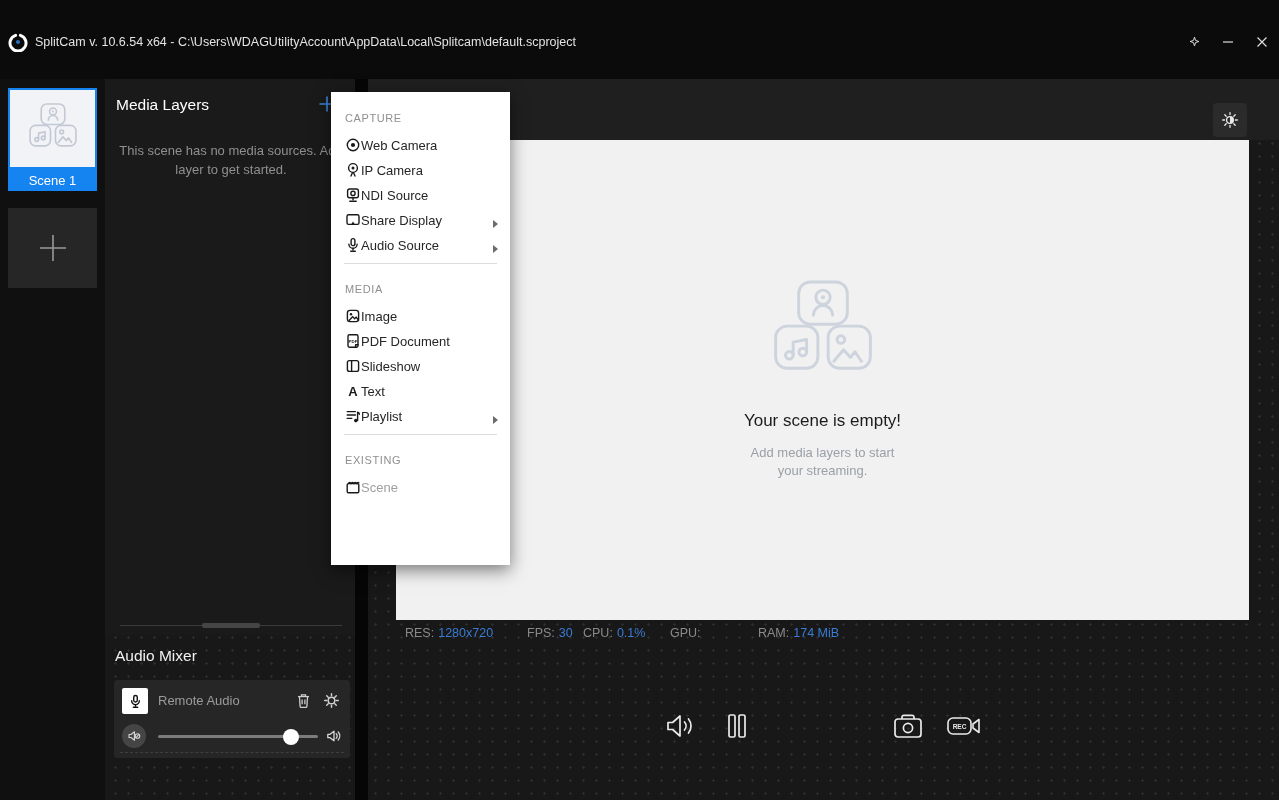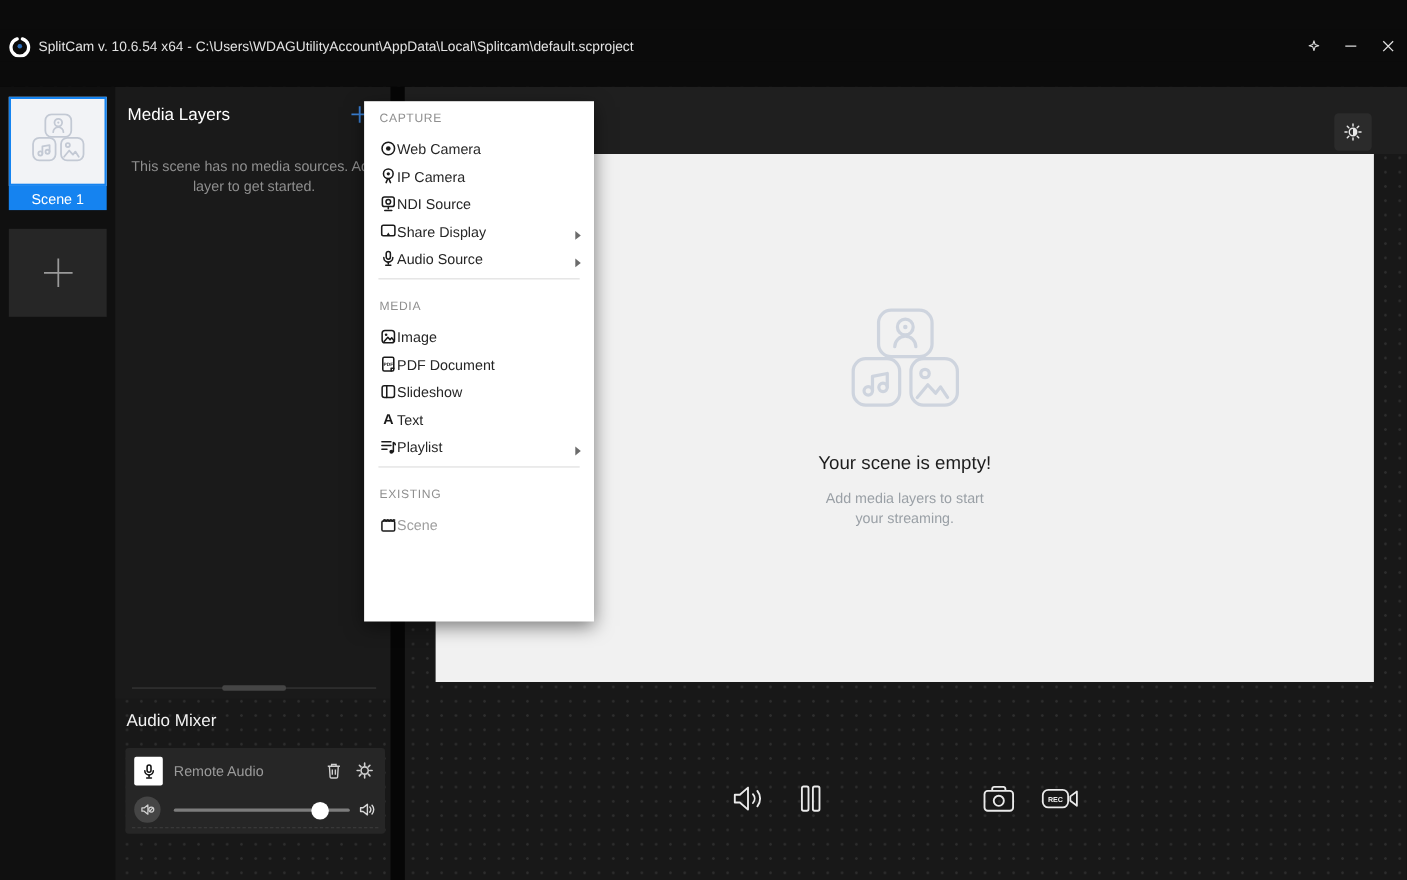--- a/index.html
+++ b/index.html
@@ -79,22 +79,22 @@
   .ctrl-speaker { left:664px; top:631px; }
   .ctrl-pause { left:726px; top:634px; }
   .golive { position:absolute; left:780px; top:605px; width:84px; height:84px; border-radius:50%;
             background:var(--accent,#1583f0); display:flex; flex-direction:column; align-items:center;
             justify-content:center; gap:5px; cursor:pointer; }
   .golive-label { font-size:14.5px; font-weight:700; letter-spacing:.3px; color:#fff; }
   .ctrl-camera { left:893px; top:634px; }
   .ctrl-rec { left:946px; top:636px; }
 
   
-  .add-menu { position:absolute; left:331px; top:13px; width:209px; height:473px; background:#fff;
-              box-shadow:0 5px 16px rgba(0,0,0,.5); overflow:hidden; padding-top:6px; z-index:10; }
+  .add-menu { position:absolute; left:331px; top:13px; width:179px; height:473px; background:#fff;
+              box-shadow:0 5px 16px rgba(0,0,0,.5); overflow:hidden; padding-top:16px; z-index:10; }
   .menu-header { height:20px; padding:0 14px; display:flex; align-items:center; font-size:11px;
                  letter-spacing:.6px; color:#8f8f8f; }
   .menu-item { height:25px; display:flex; align-items:flex-end; padding:0 12px 0 14px;
                font-size:13px; color:#262626; cursor:pointer; }
   .mi-icon { width:16px; height:16px; flex:none; color:#1a1a1a; display:flex; }
   .mi-label { flex:1; }
   .menu-item.disabled .mi-label { color:#9e9e9e; }
   .mi-arrow { width:0; height:0; border-left:5px solid #6b6b6b; border-top:4px solid transparent; border-bottom:4px solid transparent; }
   .menu-divider { height:1px; background:#dcdcdc; margin:10px 13px 15px; }
 
@@ -243,20 +243,27 @@
           <line x1="9" y1="14.4" x2="9" y2="16.3"></line>
           <line x1="1.7" y1="9" x2="3.6" y2="9"></line>
           <line x1="14.4" y1="9" x2="16.3" y2="9"></line>
         <line x1="3.8" y1="3.8" x2="5.2" y2="5.2"></line>
           <line x1="12.8" y1="12.8" x2="14.2" y2="14.2"></line>
           <line x1="12.8" y1="5.2" x2="14.2" y2="3.8"></line>
           <line x1="3.8" y1="14.2" x2="5.2" y2="12.8"></line>
       </svg>
     </div>
 
+    <div class="status-bar" id="status-bar">
+        <span class="status-item"><span class="s-label">RES:</span><span class="s-value">1280x720</span></span>
+        <span class="status-item"><span class="s-label">FPS:</span><span class="s-value">30</span></span>
+        <span class="status-item"><span class="s-label">CPU:</span><span class="s-value">0.1%</span></span>
+        <span class="status-item"><span class="s-label">GPU:</span><span class="s-value"></span></span>
+        <span class="status-item"><span class="s-label">RAM:</span><span class="s-value">174 MiB</span></span>
+      </div>
 
     <span class="ctrl ctrl-speaker">
       <svg viewBox="0 0 32 32" width="32" height="32" fill="none" stroke="currentColor" stroke-width="1.7" stroke-linejoin="round" stroke-linecap="round">
         <path d="M4 12.5h4.6L16 6v20l-7.4-6.5H4z"></path>
           <path d="M20.5 12a6 6 0 0 1 0 8"></path>
           <path d="M24.5 9a11 11 0 0 1 0 14"></path>
       </svg>
     </span>
     <span class="ctrl ctrl-pause">
       <svg viewBox="0 0 22 26" width="22" height="26" fill="none" stroke="currentColor" stroke-width="1.7">

